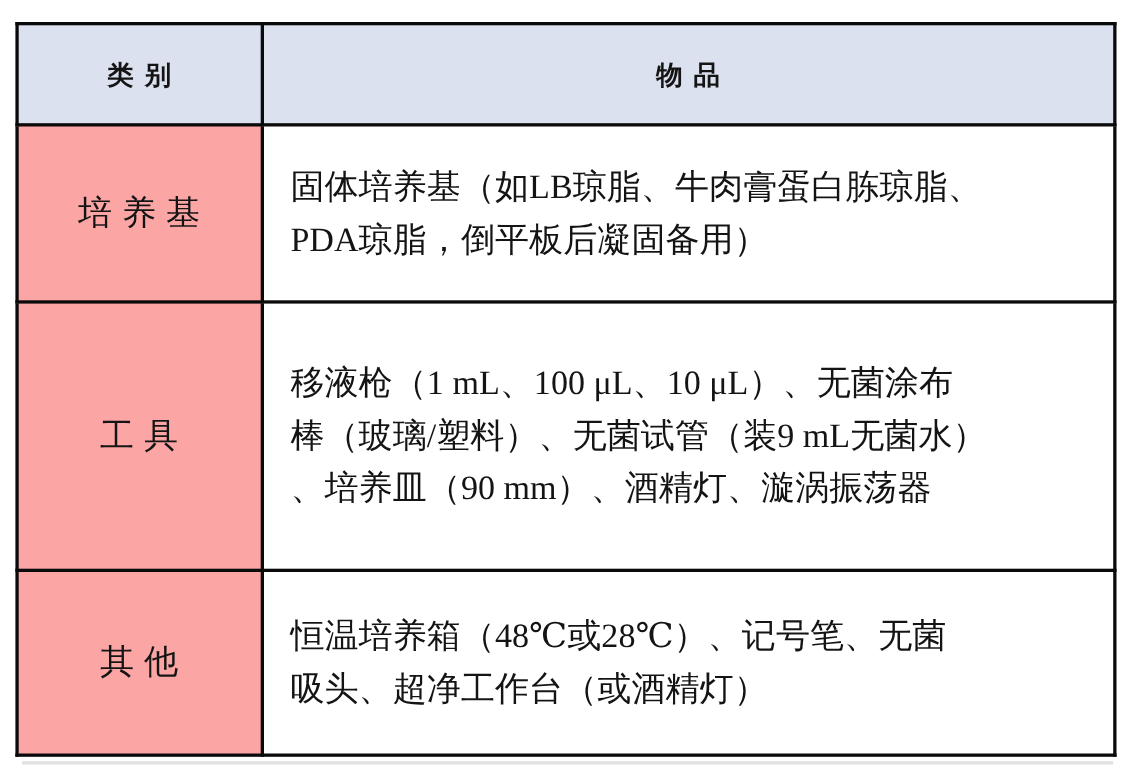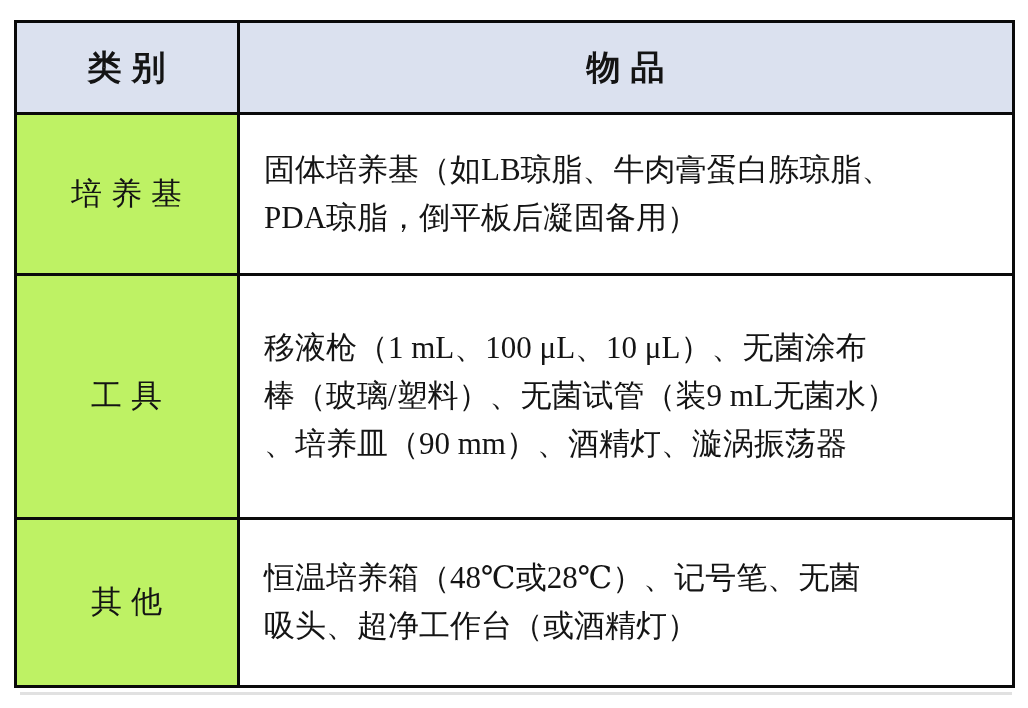--- a/index.html
+++ b/index.html
@@ -36,32 +36,32 @@
   col.items-col { width: 775px; }
 
   thead tr       { height: 92px;  }
   tbody tr.r0    { height: 127px; }
   tbody tr.r1    { height: 193px; }
   tbody tr.r2    { height: 123px; }
   tbody tr.r3    { height: 133px; }
 
   th.header-cell {
     background: var(--header-bg, #dbe1ef);
-    font-size: 34px;
+    font-size: 24px;
     font-weight: bold;
     letter-spacing: 10px;
     text-align: center;
     padding-left: 10px; 
   }
   td.cat-cell {
     font-size: 31px;
     letter-spacing: 9px;
     text-align: center;
     padding-left: 9px;
-    background: #bef264;
+    background: #fca5a5;
   }
   td.items-cell {
     font-size: 31px;
     line-height: 48px;
     text-align: left;
     padding: 8px 14px 8px 24px;
     background: #ffffff;
     white-space: pre-line;
   }
   

